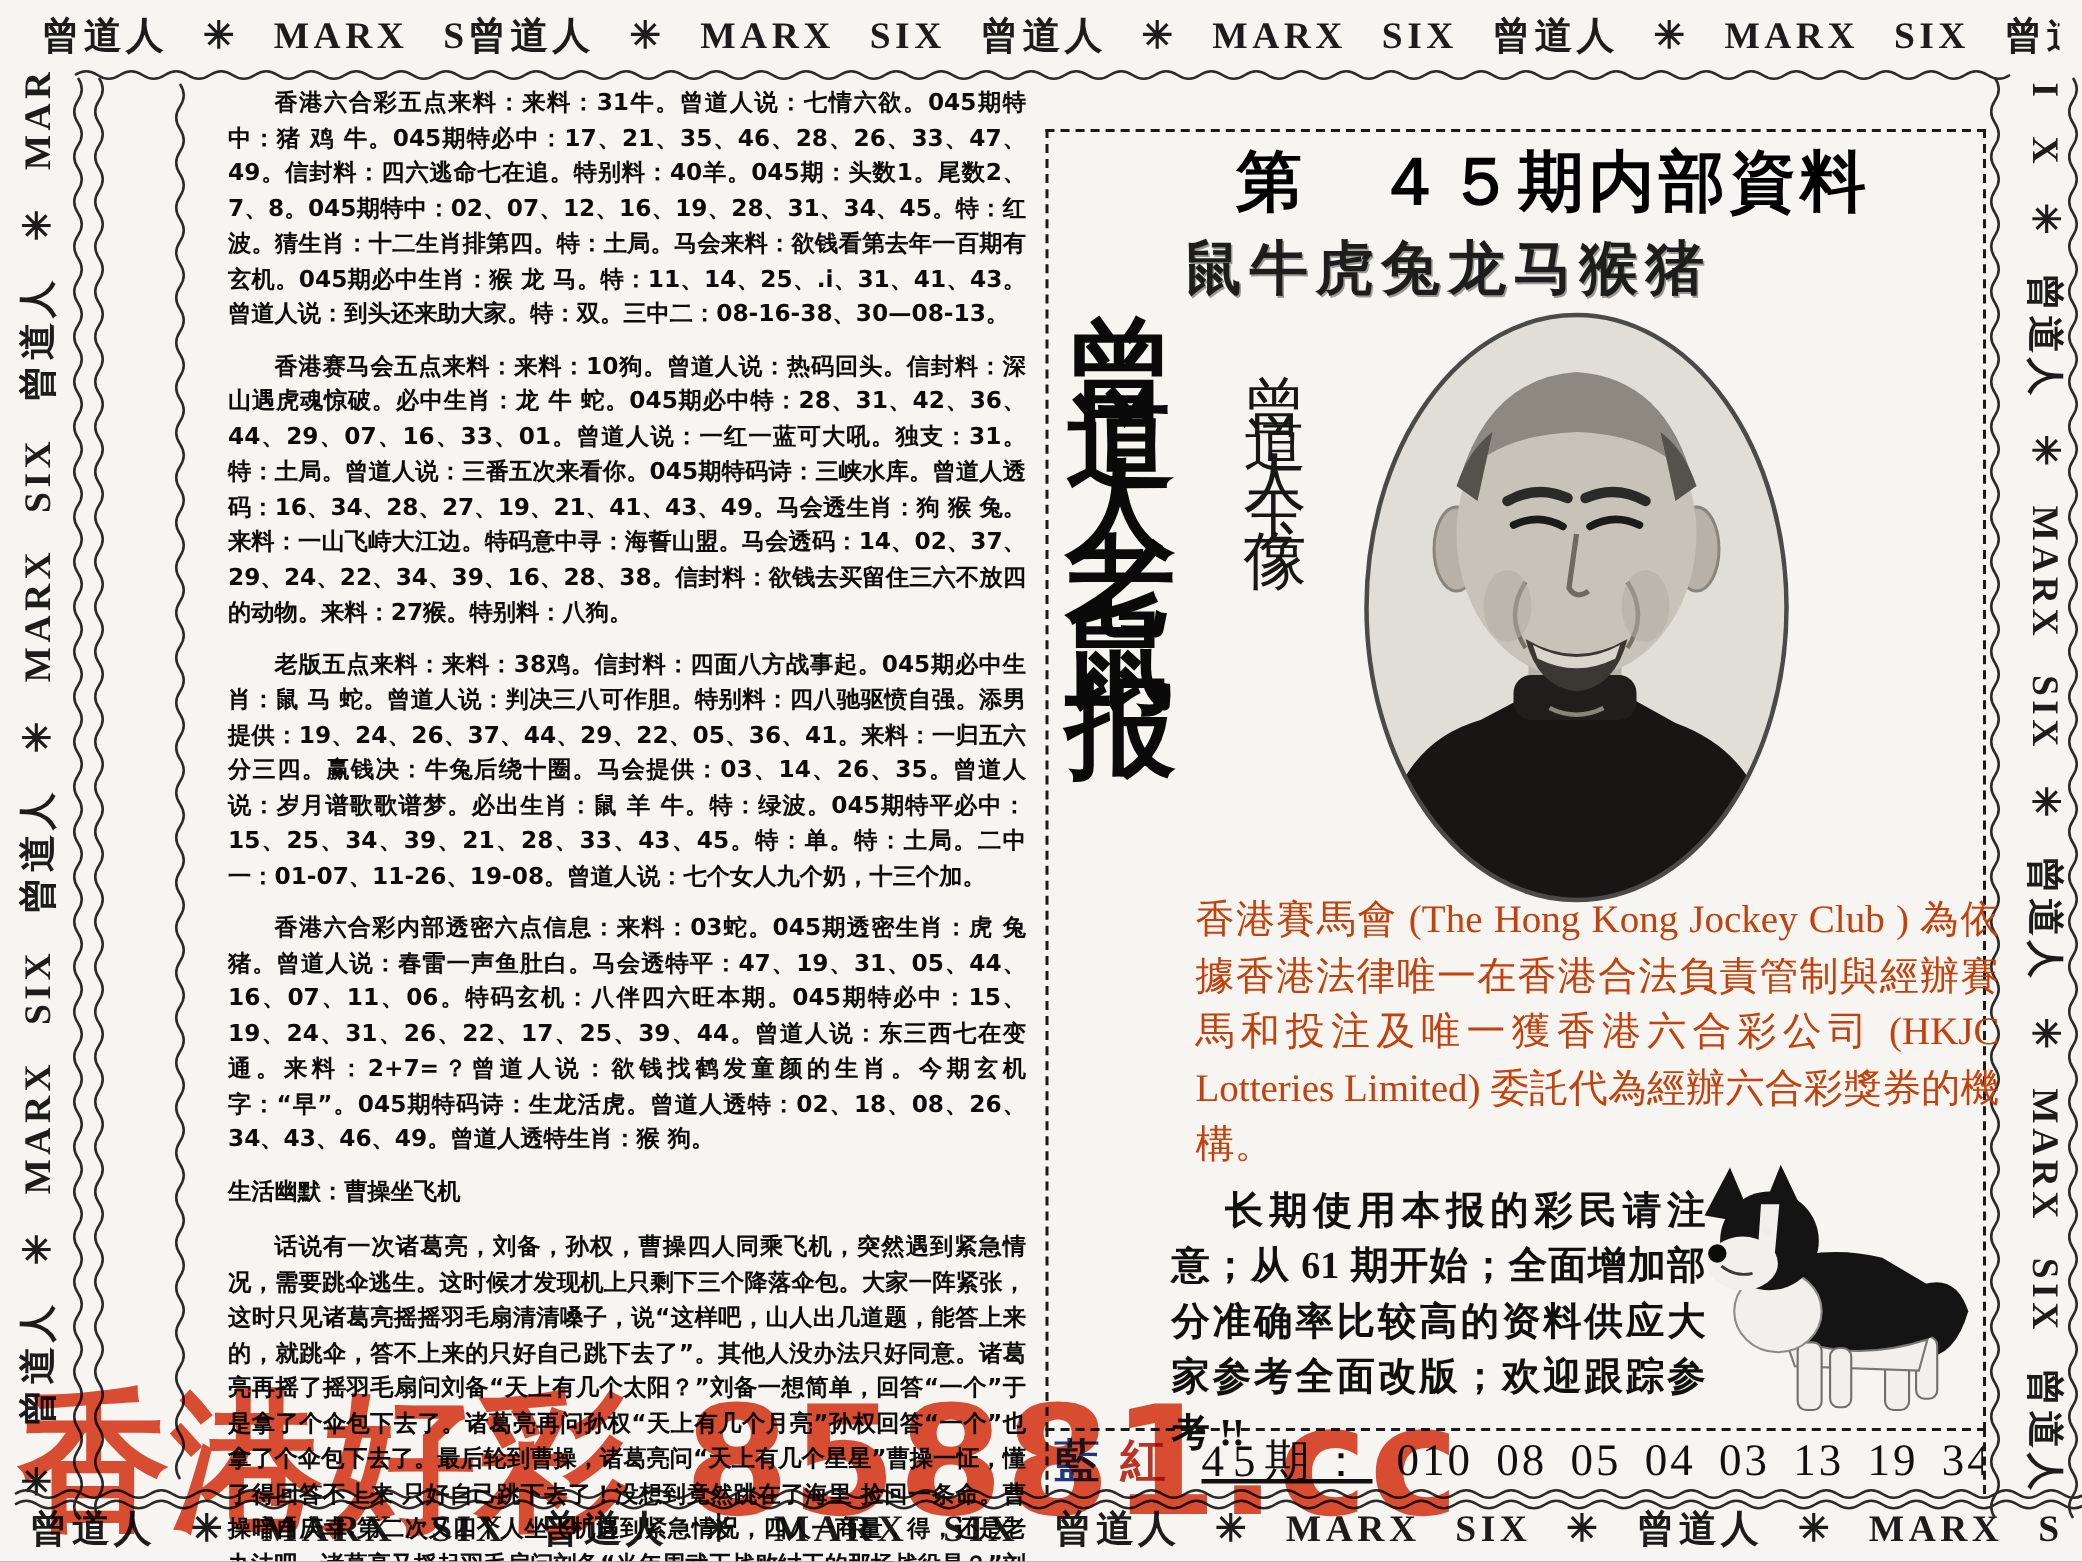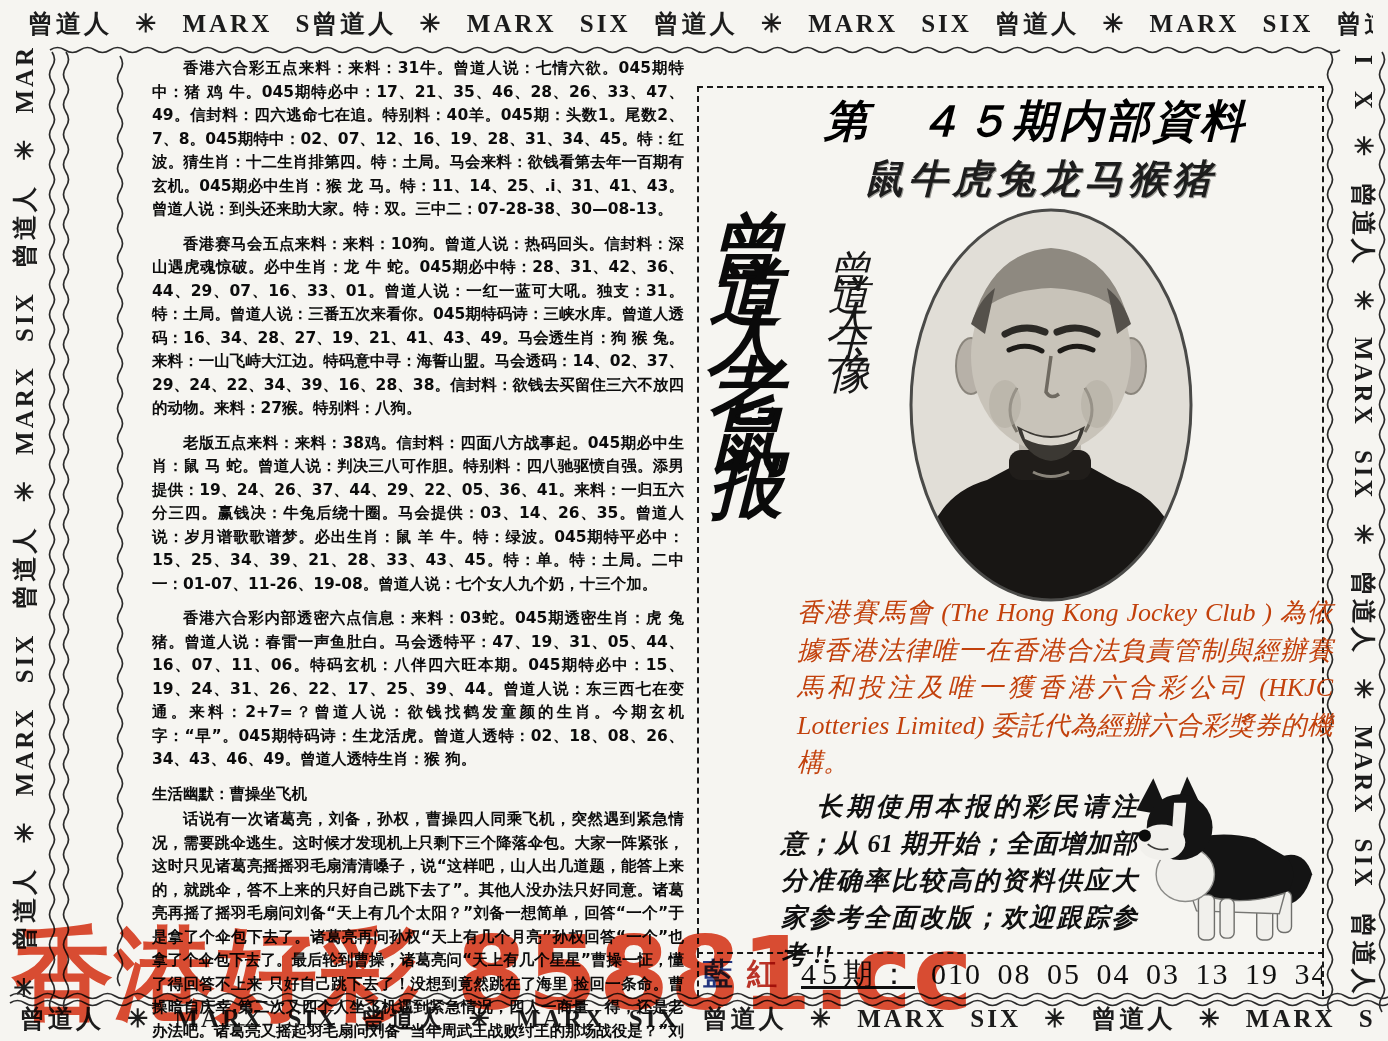--- a/index.html
+++ b/index.html
@@ -20,33 +20,33 @@
   .border-right{left:1380px;top:55px;width:945px;transform-origin:0 0;transform:rotate(90deg);}
   svg.wave{position:absolute;overflow:visible;}
   .wv{transform-origin:0 0;transform:rotate(90deg);}
   
   .left-col{
     position:absolute;left:152px;top:57px;width:532px;
     font-family:"DejaVu Sans",sans-serif;font-weight:bold;
     font-size:15.5px;line-height:23.5px;color:#0c0c0c;text-align:justify;
   }
   .left-col p{margin:0 0 11px 0;text-indent:2em;}
-  .left-col p.no-indent{text-indent:0;margin-bottom:2px;}
+  .left-col p.no-indent{text-indent:0;margin-bottom:14px;}
   
   .panel{
     position:absolute;left:697px;top:86px;width:623px;height:864px;
-    border:2px dashed #1a1a1a;background:transparent;font-style:italic;
+    border:2px dashed #1a1a1a;background:transparent;
   }
   .panel-title{
     position:absolute;left:60px;right:10px;top:4px;text-align:center;
     font-size:44px;font-weight:900;letter-spacing:3px;color:#000;
     font-family:"Liberation Serif",serif;
   }
   .panel-zodiac{
-    position:absolute;left:90px;right:30px;top:64px;text-align:center;
+    position:absolute;left:90px;right:30px;top:64px;text-align:left;
     font-size:39px;font-weight:900;letter-spacing:5px;color:#1d1d1d;
     text-shadow:1px 1px 0 #9a9a95;
     font-family:"Liberation Serif",serif;
   }
   .vtext{writing-mode:vertical-rl;text-orientation:upright;}
   .masthead{
     position:absolute;left:4px;top:62px;height:790px;
     font-size:73px;font-weight:900;letter-spacing:48px;color:#0a0a0a;
     font-family:"DejaVu Sans",sans-serif;line-height:88px;
   }
@@ -117,21 +117,21 @@
       <path d="M0 6 q7.5 -5 15 0 q7.5 5 15 0 q7.5 -5 15 0 q7.5 5 15 0 q7.5 -5 15 0 q7.5 5 15 0 q7.5 -5 15 0 q7.5 5 15 0 q7.5 -5 15 0 q7.5 5 15 0 q7.5 -5 15 0 q7.5 5 15 0 q7.5 -5 15 0 q7.5 5 15 0 q7.5 -5 15 0 q7.5 5 15 0 q7.5 -5 15 0 q7.5 5 15 0 q7.5 -5 15 0 q7.5 5 15 0 q7.5 -5 15 0 q7.5 5 15 0 q7.5 -5 15 0 q7.5 5 15 0 q7.5 -5 15 0 q7.5 5 15 0 q7.5 -5 15 0 q7.5 5 15 0 q7.5 -5 15 0 q7.5 5 15 0 q7.5 -5 15 0 q7.5 5 15 0 q7.5 -5 15 0 q7.5 5 15 0 q7.5 -5 15 0 q7.5 5 15 0 q7.5 -5 15 0 q7.5 5 15 0 q7.5 -5 15 0 q7.5 5 15 0 q7.5 -5 15 0 q7.5 5 15 0 q7.5 -5 15 0 q7.5 5 15 0 q7.5 -5 15 0 q7.5 5 15 0 q7.5 -5 15 0 q7.5 5 15 0 q7.5 -5 15 0 q7.5 5 15 0 q7.5 -5 15 0 q7.5 5 15 0 q7.5 -5 15 0 q7.5 5 15 0 q7.5 -5 15 0 q7.5 5 15 0 q7.5 -5 15 0 q7.5 5 15 0 q7.5 -5 15 0 q7.5 5 15 0 q7.5 -5 15 0 q7.5 5 15 0" fill="none" stroke="#2b2b2b" stroke-width="1.7"></path>
     </svg>
   <svg class="wave wv" style="left:1336px;top:52px;" width="935" height="12" viewBox="0 0 935 12">
       <path d="M0 6 q7.5 -5 15 0 q7.5 5 15 0 q7.5 -5 15 0 q7.5 5 15 0 q7.5 -5 15 0 q7.5 5 15 0 q7.5 -5 15 0 q7.5 5 15 0 q7.5 -5 15 0 q7.5 5 15 0 q7.5 -5 15 0 q7.5 5 15 0 q7.5 -5 15 0 q7.5 5 15 0 q7.5 -5 15 0 q7.5 5 15 0 q7.5 -5 15 0 q7.5 5 15 0 q7.5 -5 15 0 q7.5 5 15 0 q7.5 -5 15 0 q7.5 5 15 0 q7.5 -5 15 0 q7.5 5 15 0 q7.5 -5 15 0 q7.5 5 15 0 q7.5 -5 15 0 q7.5 5 15 0 q7.5 -5 15 0 q7.5 5 15 0 q7.5 -5 15 0 q7.5 5 15 0 q7.5 -5 15 0 q7.5 5 15 0 q7.5 -5 15 0 q7.5 5 15 0 q7.5 -5 15 0 q7.5 5 15 0 q7.5 -5 15 0 q7.5 5 15 0 q7.5 -5 15 0 q7.5 5 15 0 q7.5 -5 15 0 q7.5 5 15 0 q7.5 -5 15 0 q7.5 5 15 0 q7.5 -5 15 0 q7.5 5 15 0 q7.5 -5 15 0 q7.5 5 15 0 q7.5 -5 15 0 q7.5 5 15 0 q7.5 -5 15 0 q7.5 5 15 0 q7.5 -5 15 0 q7.5 5 15 0 q7.5 -5 15 0 q7.5 5 15 0 q7.5 -5 15 0 q7.5 5 15 0 q7.5 -5 15 0 q7.5 5 15 0 q7.5 -5 15 0 q7.5 5 15 0" fill="none" stroke="#2b2b2b" stroke-width="1.7"></path>
     </svg>
   <svg class="wave wv" style="left:1388px;top:52px;" width="935" height="12" viewBox="0 0 935 12">
       <path d="M0 6 q7.5 -5 15 0 q7.5 5 15 0 q7.5 -5 15 0 q7.5 5 15 0 q7.5 -5 15 0 q7.5 5 15 0 q7.5 -5 15 0 q7.5 5 15 0 q7.5 -5 15 0 q7.5 5 15 0 q7.5 -5 15 0 q7.5 5 15 0 q7.5 -5 15 0 q7.5 5 15 0 q7.5 -5 15 0 q7.5 5 15 0 q7.5 -5 15 0 q7.5 5 15 0 q7.5 -5 15 0 q7.5 5 15 0 q7.5 -5 15 0 q7.5 5 15 0 q7.5 -5 15 0 q7.5 5 15 0 q7.5 -5 15 0 q7.5 5 15 0 q7.5 -5 15 0 q7.5 5 15 0 q7.5 -5 15 0 q7.5 5 15 0 q7.5 -5 15 0 q7.5 5 15 0 q7.5 -5 15 0 q7.5 5 15 0 q7.5 -5 15 0 q7.5 5 15 0 q7.5 -5 15 0 q7.5 5 15 0 q7.5 -5 15 0 q7.5 5 15 0 q7.5 -5 15 0 q7.5 5 15 0 q7.5 -5 15 0 q7.5 5 15 0 q7.5 -5 15 0 q7.5 5 15 0 q7.5 -5 15 0 q7.5 5 15 0 q7.5 -5 15 0 q7.5 5 15 0 q7.5 -5 15 0 q7.5 5 15 0 q7.5 -5 15 0 q7.5 5 15 0 q7.5 -5 15 0 q7.5 5 15 0 q7.5 -5 15 0 q7.5 5 15 0 q7.5 -5 15 0 q7.5 5 15 0 q7.5 -5 15 0 q7.5 5 15 0 q7.5 -5 15 0 q7.5 5 15 0" fill="none" stroke="#2b2b2b" stroke-width="1.7"></path>
     </svg>
 
   <div class="left-col">
-    <p>香港六合彩五点来料：来料：31牛。曾道人说：七情六欲。045期特中：猪 鸡 牛。045期特必中：17、21、35、46、28、26、33、47、49。信封料：四六逃命七在追。特别料：40羊。045期：头数1。尾数2、7、8。045期特中：02、07、12、16、19、28、31、34、45。特：红波。猜生肖：十二生肖排第四。特：土局。马会来料：欲钱看第去年一百期有玄机。045期必中生肖：猴 龙 马。特：11、14、25、.i、31、41、43。曾道人说：到头还来助大家。特：双。三中二：07-28-38、30—08-13。</p>
+    <p>香港六合彩五点来料：来料：31牛。曾道人说：七情六欲。045期特中：猪 鸡 牛。045期特必中：17、21、35、46、28、26、33、47、49。信封料：四六逃命七在追。特别料：40羊。045期：头数1。尾数2、7、8。045期特中：02、07、12、16、19、28、31、34、45。特：红波。猜生肖：十二生肖排第四。特：土局。马会来料：欲钱看第去年一百期有玄机。045期必中生肖：猴 龙 马。特：11、14、25、.i、31、41、43。曾道人说：到头还来助大家。特：双。三中二：08-16-38、30—08-13。</p>
     <p>香港赛马会五点来料：来料：10狗。曾道人说：热码回头。信封料：深山遇虎魂惊破。必中生肖：龙 牛 蛇。045期必中特：28、31、42、36、44、29、07、16、33、01。曾道人说：一红一蓝可大吼。独支：31。特：土局。曾道人说：三番五次来看你。045期特码诗：三峡水库。曾道人透码：16、34、28、27、19、21、41、43、49。马会透生肖：狗 猴 兔。来料：一山飞峙大江边。特码意中寻：海誓山盟。马会透码：14、02、37、29、24、22、34、39、16、28、38。信封料：欲钱去买留住三六不放四的动物。来料：27猴。特别料：八狗。</p>
     <p>老版五点来料：来料：38鸡。信封料：四面八方战事起。045期必中生肖：鼠 马 蛇。曾道人说：判决三八可作胆。特别料：四八驰驱愤自强。添男提供：19、24、26、37、44、29、22、05、36、41。来料：一归五六分三四。赢钱决：牛兔后绕十圈。马会提供：03、14、26、35。曾道人说：岁月谱歌歌谱梦。必出生肖：鼠 羊 牛。特：绿波。045期特平必中：15、25、34、39、21、28、33、43、45。特：单。特：土局。二中一：01-07、11-26、19-08。曾道人说：七个女人九个奶，十三个加。</p>
     <p>香港六合彩内部透密六点信息：来料：03蛇。045期透密生肖：虎 兔 猪。曾道人说：春雷一声鱼肚白。马会透特平：47、19、31、05、44、16、07、11、06。特码玄机：八伴四六旺本期。045期特必中：15、19、24、31、26、22、17、25、39、44。曾道人说：东三西七在变通。来料：2+7=？曾道人说：欲钱找鹤发童颜的生肖。今期玄机字：“早”。045期特码诗：生龙活虎。曾道人透特：02、18、08、26、34、43、46、49。曾道人透特生肖：猴 狗。</p>
     <p class="no-indent">生活幽默：曹操坐飞机</p>
     <p>话说有一次诸葛亮，刘备，孙权，曹操四人同乘飞机，突然遇到紧急情况，需要跳伞逃生。这时候才发现机上只剩下三个降落伞包。大家一阵紧张，这时只见诸葛亮摇摇羽毛扇清清嗓子，说“这样吧，山人出几道题，能答上来的，就跳伞，答不上来的只好自己跳下去了”。其他人没办法只好同意。诸葛亮再摇了摇羽毛扇问刘备“天上有几个太阳？”刘备一想简单，回答“一个”于是拿了个伞包下去了。诸葛亮再问孙权“天上有几个月亮”孙权回答“一个”也拿了个伞包下去了。最后轮到曹操，诸葛亮问“天上有几个星星”曹操一怔，懂了得回答不上来 只好自己跳下去了！没想到竟然跳在了海里 捡回一条命。曹操暗自庆幸.第二次又四个人坐飞机遇到紧急情况，四人一商量，得，还是老办法吧。诸葛亮又摇起羽毛扇问刘备“当年周武王战败纣王的那场战役是？”刘备一想简单，回答“牧野之战”诸葛亮点点头，于是刘备拿了个伞包下去了。诸葛亮再问孙权“那场战役死了多少人”孙权想了想说“大概有三四万”诸葛点点头，孙权拿了个伞包也下去了，曹操不禁偷笑想“诸葛亮呀诸葛亮呀，本人可是贯古通今，尤其是军事，这次你可是栽了 呵呵” 只见诸葛亮问“他们都叫什么”曹操一听差点没晕过去，只好自己跳下去了，没想到竟然又跳在了海里 捡回一条命。曹操暗自笑“md，老子命大，看你诸葛老头能把我怎么办？！” 第三次同样四个人坐飞机，飞机又遇到紧急情况，曹操一想，诸葛老头又要整我，干脆我自己跳下去算了，免受侮辱。于是一横心，跳了下去，在空中高速下降中。只听得上面诸葛亮的笑声传来“曹操啊曹操，妄你聪明一世，哈哈，今天飞机上有四个降落伞！曹操“啊——”的一声晕了过去!</p>
   </div>
 
   <div class="panel">
     <div class="panel-title">第　４５期内部資料</div>
     <div class="panel-zodiac">鼠牛虎兔龙马猴猪</div>

